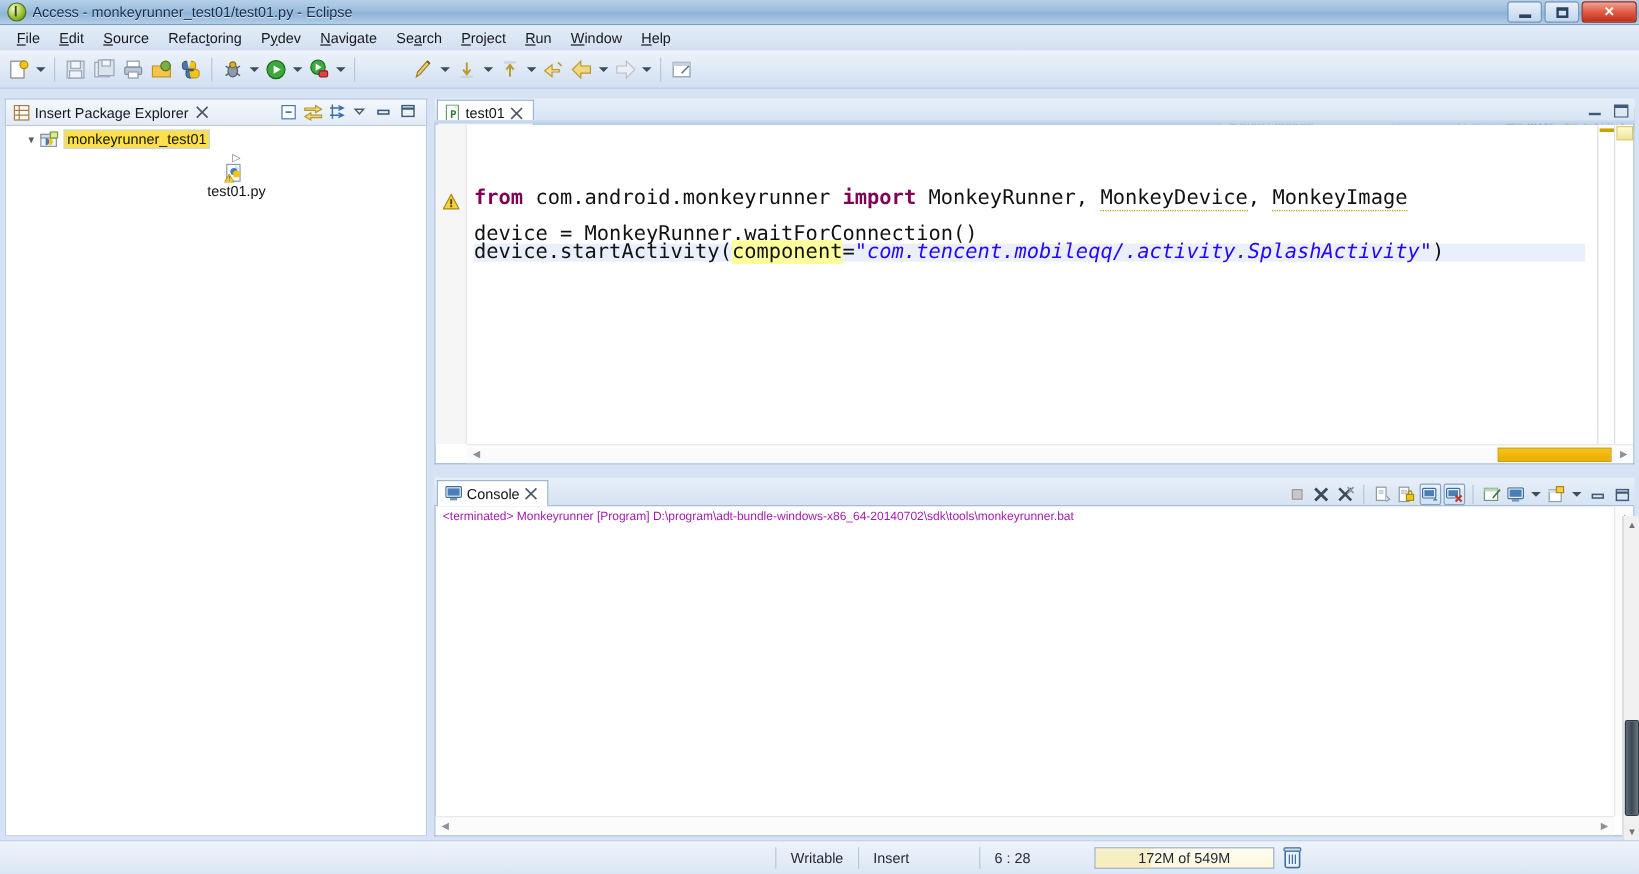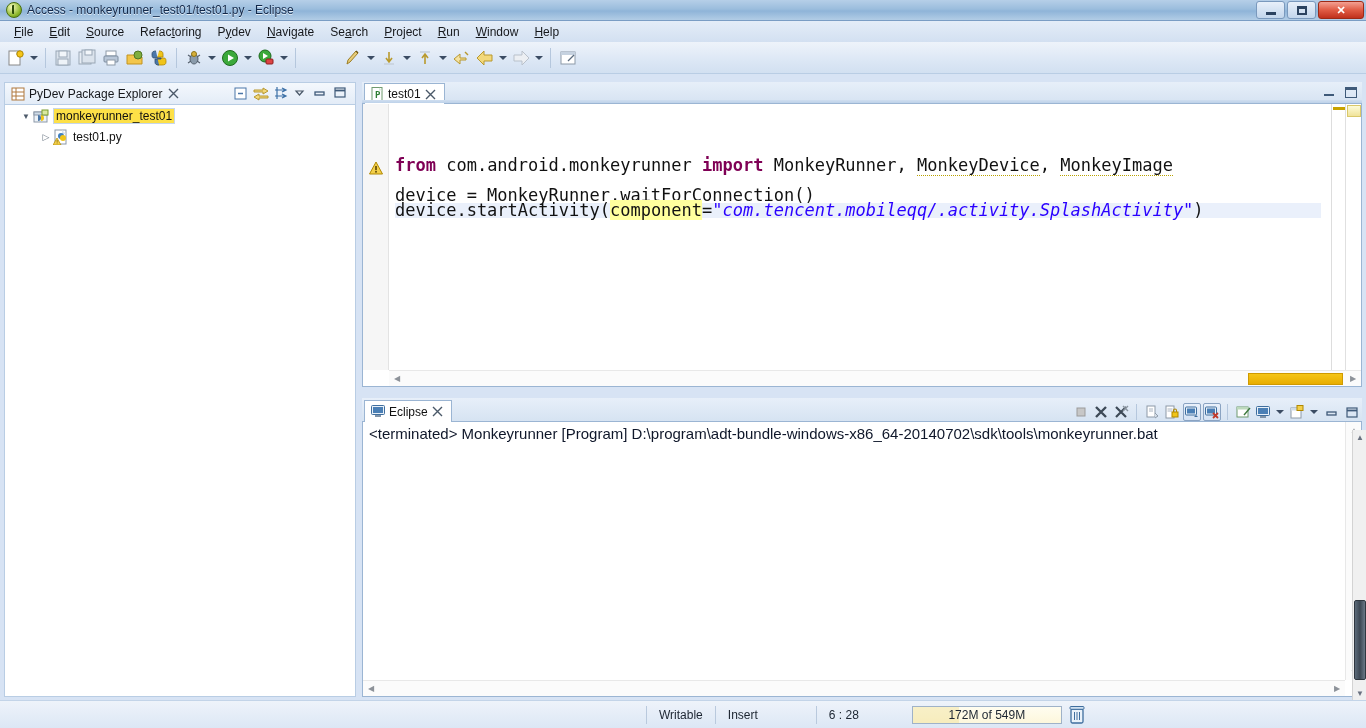--- a/index.html
+++ b/index.html
@@ -117,21 +117,21 @@
   }
   .view-ico { width:14px;height:14px;margin-left:6px;position:relative; }
   .closex { width: 12px; height: 12px; margin-left: 6px; position: relative; color:#4a5868; font-size:11px; }
   #exp-head .tools { margin-left: auto; display:flex; align-items:center; gap:4px; padding-right:6px; }
   .hdr-btn { width:16px;height:16px;position:relative;display:inline-block; }
   #exp-body {
     position: absolute; left:0; top:22px; right:0; bottom:0;
     background: #fff; border: 1px solid #b9cde4;
   }
   .tree-row { height: 21px; display: flex; align-items: center; padding-left: 14px; font-size: 12px; color: #111; }
-  .tree-row.indent1 { padding-left: 34px; }
+  .tree-row.indent1 { padding-left: 34px; flex-direction: column; }
   .twisty { width: 14px; text-align: center; color: #4e5b6b; font-size: 9px; }
   .twisty.open::after { content: "\25BC"; font-size: 8px; }
   .twisty.closed::after { content: "\25B7"; font-size: 9px; color:#7b8characters; }
   .twisty.closed::after { content: "\25B7"; font-size: 9px; color:#6b7embed; }
   .twisty.closed::after { content: "\25B7"; font-size: 9px; color:#6b7785; }
   .node-ico { width: 16px; height: 16px; margin-right: 4px; position: relative; display:inline-block; }
   .node-label { white-space: nowrap; }
   .node-label.sel { background: #fde047; border: 1px solid #c6d6ea; padding: 0 2px; }
 
   
@@ -220,21 +220,21 @@
   }
   .ct { width: 18px; height: 18px; position: relative; display:inline-flex;align-items:center;justify-content:center; }
   .ct.pressed { border: 1px solid #8aa3c2; border-radius: 2px; background: linear-gradient(to bottom,#eaf1fb,#d3e1f3); }
   .ct-sep { width: 1px; height: 16px; background: #b5c7dd; margin: 0 4px; }
   #con-body {
     position: absolute; left:0; top:24px; right:0; bottom:0;
     background: #fff; border: 1px solid #9bb5d3; border-top: none;
   }
   #con-text {
     position: absolute; left: 6px; top: 3px; right: 32px;
-    font-size: 15px; color: #0f172a; white-space: nowrap; overflow: hidden;
+    font-size: 10px; color: #a21caf; white-space: nowrap; overflow: hidden;
   }
   #con-vscroll {
     position: absolute; right: 0; top: 0; width: 16px; bottom: 16px;
     background: #fbfbfb; border-left: 1px solid #e8e8e8;
   }
   #con-vscroll .sb-arrow { position: absolute; left: 0; }
   #con-vscroll .up { top: 0; }
   #con-vscroll .down { bottom: 0; }
   #con-hscroll {
     position: absolute; left: 0; right: 16px; bottom: 0; height: 16px;
@@ -453,21 +453,21 @@
 <div id="explorer">
   <div id="exp-head">
     <span class="view-ico">
       <svg width="14" height="14" viewBox="0 0 14 14">
           <rect x="1" y="1" width="12" height="12" fill="#fff" stroke="#b0783c"></rect>
           <line x1="1" y1="5" x2="13" y2="5" stroke="#b0783c"></line>
           <line x1="1" y1="9" x2="13" y2="9" stroke="#b0783c"></line>
           <line x1="5" y1="1" x2="5" y2="13" stroke="#b0783c"></line>
         </svg>
     </span>
-    <span class="t">PyDev Package Explorer</span>
+    <span class="t">Insert Package Explorer</span>
     <span class="closex">
       <svg width="11" height="11" viewBox="0 0 11 11">
           <path d="M1 1 L10 10 M10 1 L1 10" stroke="#4a5868" stroke-width="1.4"></path>
         </svg>
     </span>
     <span class="tools">
       <span class="hdr-btn">
         <svg width="15" height="15" viewBox="0 0 15 15">
             <rect x="2" y="2" width="11" height="11" fill="#fff" stroke="#4a76a8"></rect>
             <line x1="5" y1="7.5" x2="10" y2="7.5" stroke="#4a76a8" stroke-width="1.5"></line>
@@ -599,21 +599,21 @@
 <div id="console">
   <div id="con-head">
     <div class="tab">
       <span>
         <svg width="14" height="13" viewBox="0 0 14 13">
             <rect x="0.5" y="0.5" width="13" height="9" rx="1" fill="#e8f0f8" stroke="#3f6e9e"></rect>
             <rect x="2" y="2" width="10" height="6" fill="#4a7fb5"></rect>
             <rect x="4" y="10" width="6" height="2" fill="#7f93a8"></rect>
           </svg>
       </span>
-      <span>Eclipse</span>
+      <span>Console</span>
       <span>
         <svg width="11" height="11" viewBox="0 0 11 11">
             <path d="M1 1 L10 10 M10 1 L1 10" stroke="#4a5868" stroke-width="1.4"></path>
           </svg>
       </span>
     </div>
     <div class="tab-fill"></div>
 
     <div id="con-tools">
       <span class="ct">

